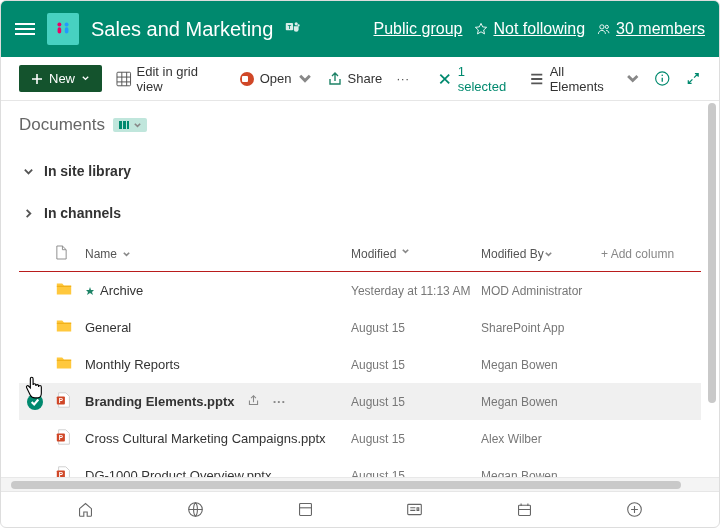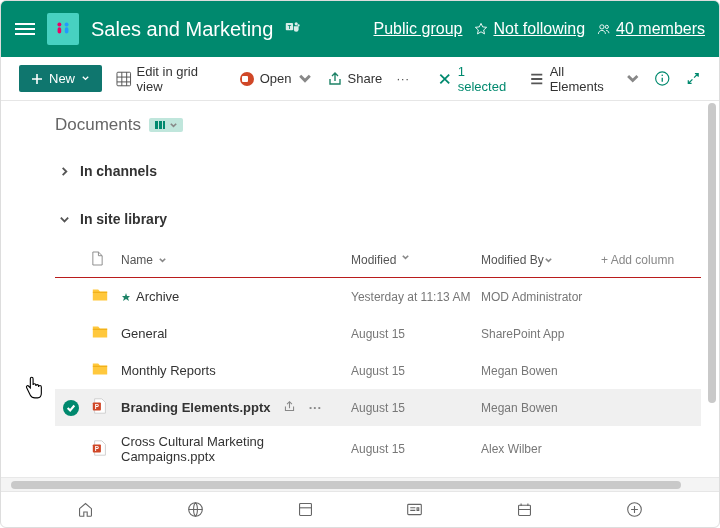--- a/index.html
+++ b/index.html
@@ -9,28 +9,28 @@
 .hamburger { width: 20px; cursor: pointer; }
 .hamburger div { height: 2px; background: #fff; margin: 3px 0; }
 .app-icon { width: 32px; height: 32px; background: #47d1c1; display: flex; align-items: center; justify-content: center; border-radius: 2px; }
 .title { font-size: 20px; font-weight: 400; flex: 0 0 auto; text-align: right; }
 .teams-icon { opacity: 0.85; }
 .header-spacer { flex: 1; }
 .header-link { font-size: 16px; display: flex; align-items: center; gap: 5px; cursor: pointer; text-decoration: underline; }
 .header-link svg { width: 14px; height: 14px; }
 
 .toolbar { height: 44px; border-bottom: 1px solid #e6e6e6; display: flex; align-items: center; padding: 0 18px; gap: 14px; font-size: 13px; color: #333; }
-.new-btn { background: #0f766e; color: #fff; border: none; padding: 6px 12px; border-radius: 2px; font-size: 13px; display: flex; align-items: center; gap: 6px; cursor: pointer; }
+.new-btn { background: #14532d; color: #fff; border: none; padding: 6px 12px; border-radius: 2px; font-size: 13px; display: flex; align-items: center; gap: 6px; cursor: pointer; }
 .toolbar-item { display: flex; align-items: center; gap: 5px; cursor: pointer; color: #333; }
 .toolbar-item svg { width: 16px; height: 16px; }
 .toolbar-spacer { flex: 1; }
 .toolbar .selected { color: #00896e; }
 .ellipsis { cursor: pointer; color: #555; }
 
-.content { padding: 14px 18px 0 18px; height: calc(100% - 56px - 44px - 36px - 14px); overflow-y: auto; position: relative; margin-left: 36px; }
+.content { padding: 14px 18px 0 18px; height: calc(100% - 56px - 44px - 36px - 14px); overflow-y: auto; position: relative; }
 .section-title { font-size: 17px; color: #666; display: flex; align-items: center; gap: 8px; margin-bottom: 20px; }
 .tiles-badge { background: #c0e6dc; padding: 1px 5px; border-radius: 2px; display: inline-flex; align-items: center; gap: 3px; font-size: 11px; }
 
 .collapse-row { display: flex; align-items: center; gap: 10px; font-size: 14px; font-weight: 600; color: #333; padding: 8px 4px; cursor: pointer; margin-bottom: 10px; }
 .collapse-row.open svg { transform: rotate(90deg); }
 .chev { width: 11px; height: 11px; stroke: #555; stroke-width: 2; fill: none; }
 
 .table-head { display: flex; align-items: center; font-size: 12px; color: #555; padding: 6px 0 8px 36px; border-bottom: 1px solid #b91c1c; }
 .col-icon { width: 30px; }
 .col-name { flex: 1; display: flex; align-items: center; gap: 5px; }
@@ -96,21 +96,21 @@
       </svg>
     <span>Not following</span>
   </span>
   <span class="header-link">
     <svg viewBox="0 0 20 20">
         <circle cx="7" cy="7" r="3" fill="none" stroke="#fff" stroke-width="1.3"></circle>
         <path d="M2 17c0-3 2.5-5 5-5s5 2 5 5" fill="none" stroke="#fff" stroke-width="1.3"></path>
         <circle cx="14" cy="7" r="2.3" fill="none" stroke="#fff" stroke-width="1.3"></circle>
         <path d="M13 12c2 0 4 1.5 4 4" fill="none" stroke="#fff" stroke-width="1.3"></path>
       </svg>
-    <span>40 members</span>
+    <span>30 members</span>
   </span>
 </div>
 
 <div class="toolbar">
   <button class="new-btn">
     <svg width="12" height="12" viewBox="0 0 12 12">
         <path d="M6 1v10M1 6h10" stroke="#fff" stroke-width="1.6"></path>
       </svg>
     <span>New</span>
     <svg width="9" height="9" viewBox="0 0 10 10">
@@ -175,32 +175,32 @@
           <rect x="1" y="2" width="3" height="8" fill="#00896e"></rect>
           <rect x="5" y="2" width="3" height="8" fill="#00896e"></rect>
           <rect x="9" y="2" width="2" height="8" fill="#00896e"></rect>
         </svg>
       <svg class="tiny-chev" viewBox="0 0 10 10">
           <path d="M2 3l3 3 3-3"></path>
         </svg>
     </span>
   </div>
 
+  <div class="collapse-row open" style="margin-top:16px">
+    <svg class="chev" viewBox="0 0 12 12">
+        <path d="M4 2l4 4-4 4"></path>
+      </svg>
+    <span>In site library</span>
+  </div>
+
   <div class="collapse-row">
     <svg class="chev" viewBox="0 0 12 12">
         <path d="M4 2l4 4-4 4"></path>
       </svg>
     <span>In channels</span>
-  </div>
-
-  <div class="collapse-row open" style="margin-top:16px">
-    <svg class="chev" viewBox="0 0 12 12">
-        <path d="M4 2l4 4-4 4"></path>
-      </svg>
-    <span>In site library</span>
   </div>
 
   <div class="table-head">
     <div class="col-icon">
       <svg width="13" height="15" viewBox="0 0 14 16">
           <path d="M2 1h6l4 4v10H2z" fill="none" stroke="#888"></path>
           <path d="M8 1v4h4" fill="none" stroke="#888"></path>
         </svg>
     </div>
     <div class="col-name">

